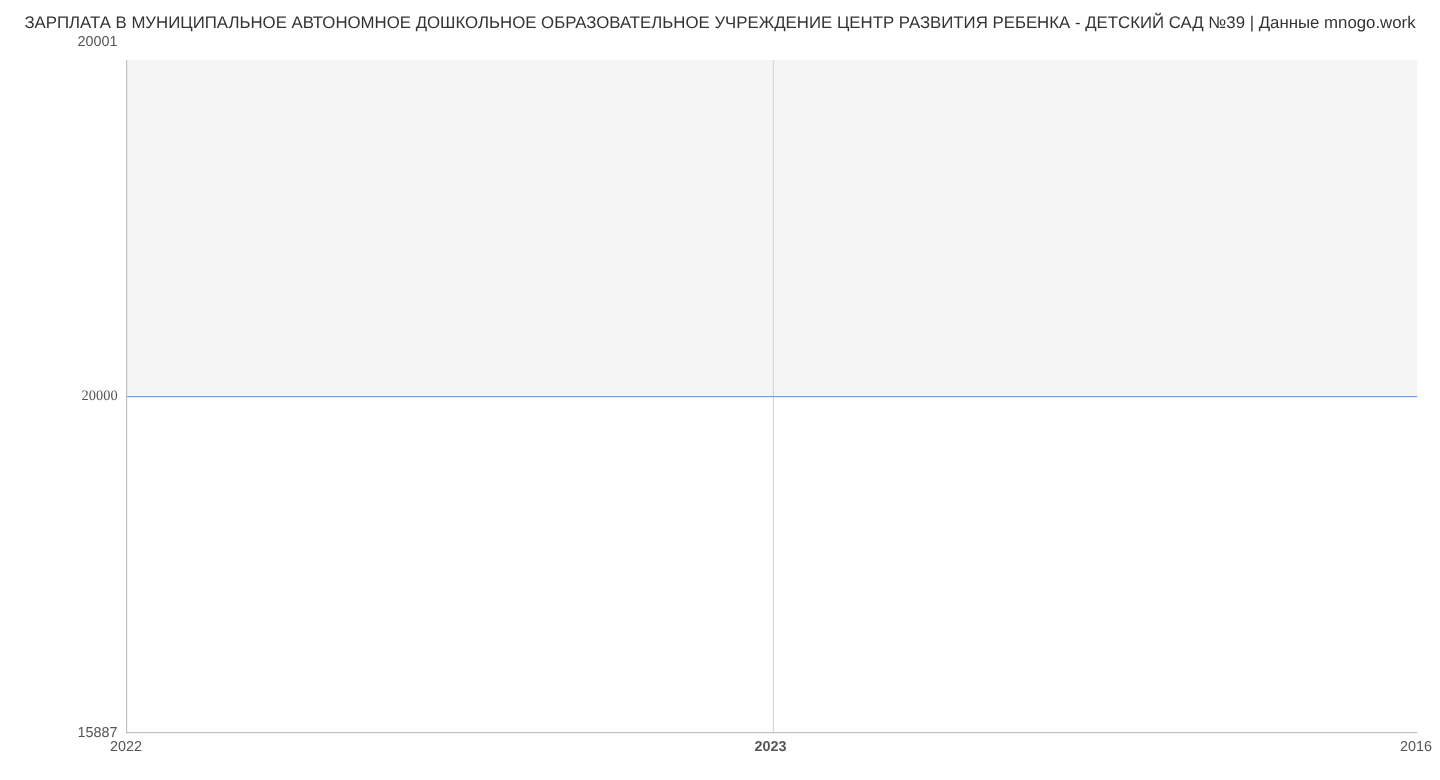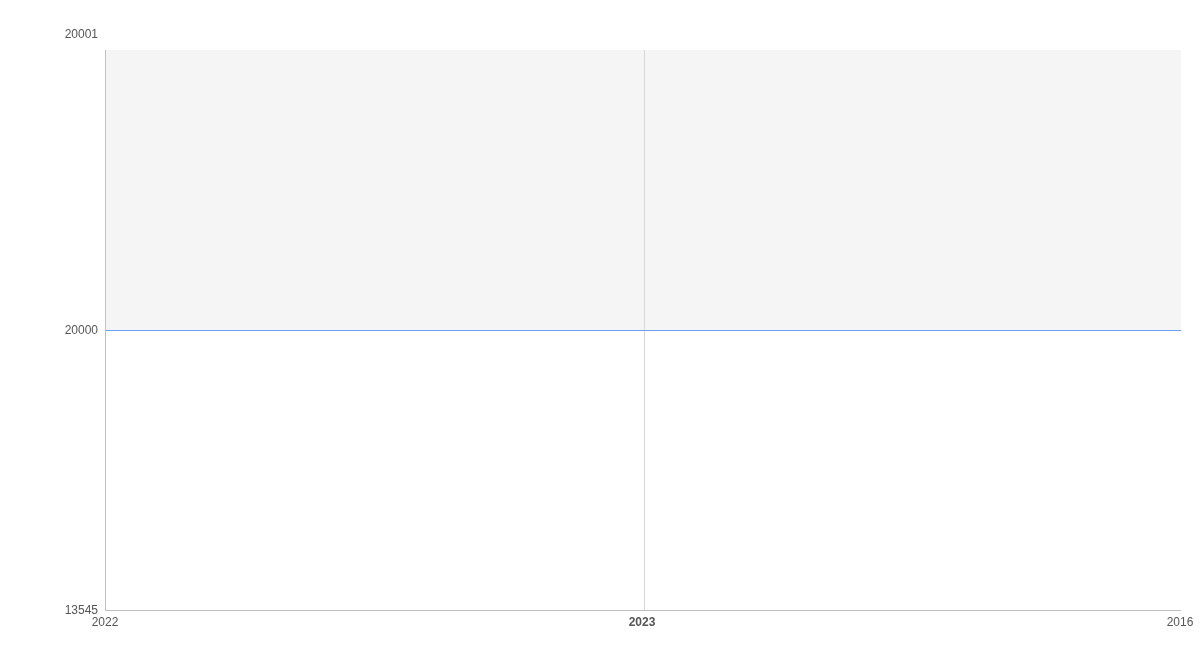--- a/index.html
+++ b/index.html
@@ -82,28 +82,29 @@
     transform: translateX(-50%);
     font-size: 12px;
     color: #555555;
   }
 </style>
 </head>
 <body>
 
 <div class="chart-wrap">
 
+  <div class="title">ЗАРПЛАТА В МУНИЦИПАЛЬНОЕ АВТОНОМНОЕ ДОШКОЛЬНОЕ ОБРАЗОВАТЕЛЬНОЕ УЧРЕЖДЕНИЕ ЦЕНТР РАЗВИТИЯ РЕБЕНКА - ДЕТСКИЙ САД №39 | Данные mnogo.work</div>
 
   <div class="plot-area">
     <div class="upper-band"></div>
     <div class="grid-v" style="left:50%;"></div>
     <div class="series-line"></div>
   </div>
 
   <div class="y-tick" style="top:34px;">20001</div>
-  <div class="y-tick" style="top:330px;">20000</div>
-  <div class="y-tick" style="top:610px;">13545</div>
+  <div class="y-tick" style="top:330px;font-family:Liberation Serif, serif;">20000</div>
+  <div class="y-tick" style="top:610px;">15887</div>
 
   <div class="x-tick" style="left:105px;">2022</div>
   <div class="x-tick" style="left:642px;font-weight:bold;">2023</div>
   <div class="x-tick" style="left:1180px;">2016</div>
 
 </div>
 
 </body></html>

